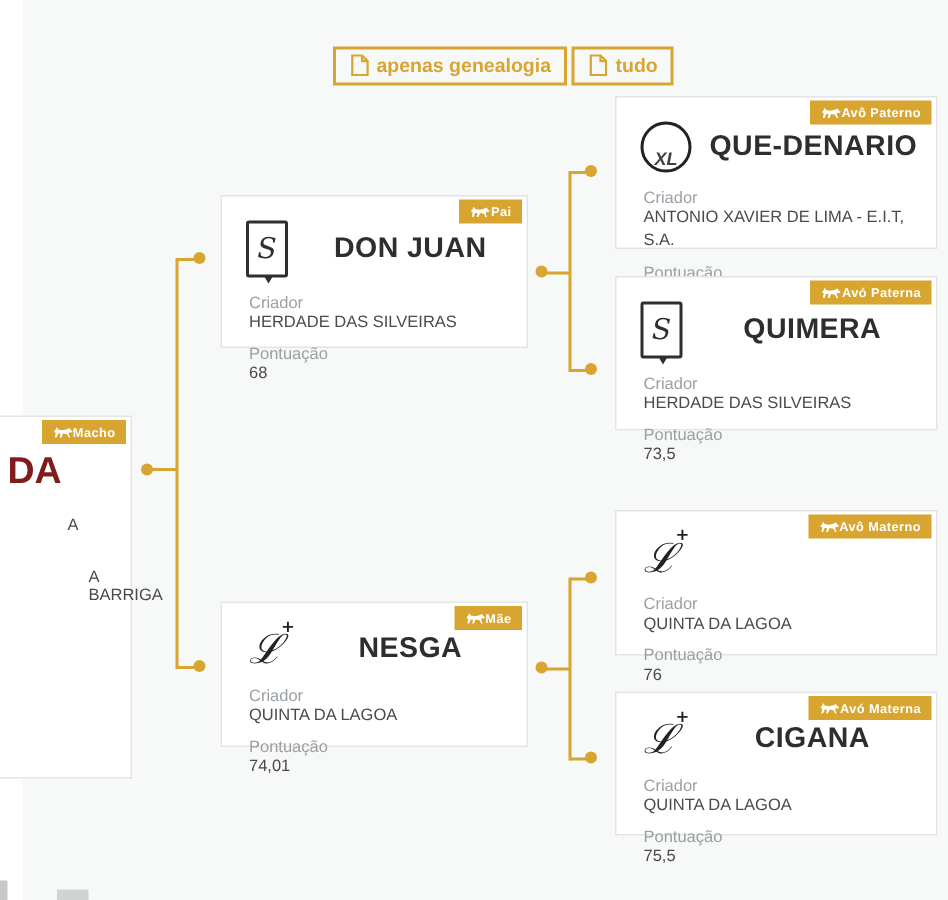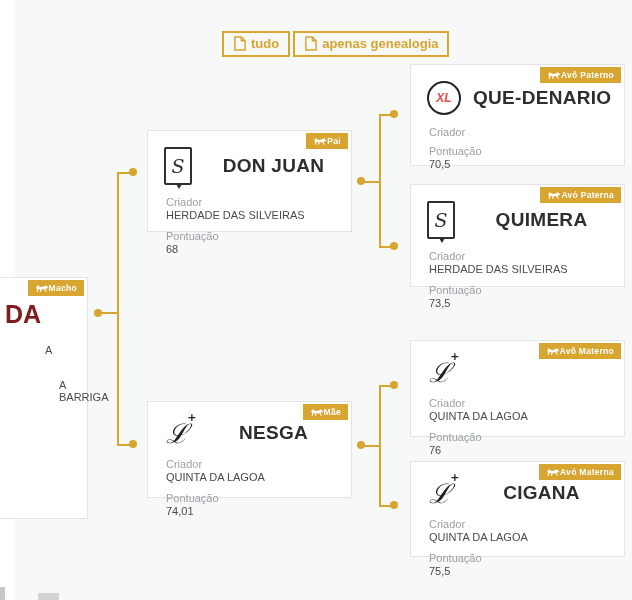--- a/index.html
+++ b/index.html
@@ -33,22 +33,22 @@
   .lbl{width:78px;flex:none;font-size:11px;color:#9aa0a5;}
   .val{font-size:11px;color:#4a4a4a;line-height:1.4;}
 
   
   .brand-rect{position:relative;width:24px;height:34px;border:2px solid #2f2f2f;border-radius:2px;
               display:flex;align-items:center;justify-content:center;
               font-family:"DejaVu Serif", serif;font-size:19px;color:#2f2f2f;}
   .brand-rect::after{content:"";position:absolute;left:50%;bottom:-6px;margin-left:-2px;
               border-left:3px solid transparent;border-right:3px solid transparent;border-top:5px solid #2f2f2f;}
   .brand-circle{width:30px;height:30px;border:2.5px solid #222;border-radius:50%;
-              display:flex;align-items:center;justify-content:center;
-              font-size:12px;font-weight:bold;color:#ef4444;letter-spacing:0;}
+              display:flex;align-items:flex-end;justify-content:center;
+              font-size:12px;font-weight:bold;color:#404040;letter-spacing:0;}
   .brand-script{position:relative;font-family:"DejaVu Serif", serif;font-style:italic;
               font-size:27px;color:#222;line-height:1;padding:2px 4px 0 2px;}
   .brand-script .plus{position:absolute;top:-6px;right:-4px;font-size:11px;font-style:normal;
               font-weight:bold;color:#222;font-family:"DejaVu Sans", sans-serif;}
 
   
   #main-card{left:-60px;top:277px;width:148px;height:242px;}
   #main-card .main-title{position:absolute;left:64px;top:22px;font-size:25px;font-weight:bold;color:#7f1d1d;}
   #main-card .frag1{position:absolute;left:104px;top:66px;font-size:11px;color:#4a4a4a;}
   #main-card .frag2{position:absolute;left:118px;top:101px;font-size:11px;color:#4a4a4a;}
@@ -63,30 +63,30 @@
   <div id="panel"></div>
 
   <div class="toolbar">
     <button class="btn">
       <span>
         <svg width="13" height="15" viewBox="0 0 14 16">
             <path d="M2 1 h7 l4 4 v10 h-11 z" fill="none" stroke="#d8a531" stroke-width="1.6"></path>
             <path d="M9 1 v4 h4" fill="none" stroke="#d8a531" stroke-width="1.6"></path>
           </svg>
       </span>
-      <span>tudo</span>
+      <span>apenas genealogia</span>
     </button>
     <button class="btn">
       <span>
         <svg width="13" height="15" viewBox="0 0 14 16">
             <path d="M2 1 h7 l4 4 v10 h-11 z" fill="none" stroke="#d8a531" stroke-width="1.6"></path>
             <path d="M9 1 v4 h4" fill="none" stroke="#d8a531" stroke-width="1.6"></path>
           </svg>
       </span>
-      <span>apenas genealogia</span>
+      <span>tudo</span>
     </button>
   </div>
 
   <div class="vline" style="left:117px;top:172px;height:274px;"></div>
   <div class="hline" style="left:98px;top:312px;width:20px;"></div>
   <div class="dot" style="left:94px;top:309px;"></div>
   <div class="hline" style="left:118px;top:172px;width:13px;"></div>
   <div class="dot" style="left:129px;top:168px;"></div>
   <div class="hline" style="left:118px;top:444px;width:13px;"></div>
   <div class="dot" style="left:129px;top:440px;"></div>
@@ -160,20 +160,21 @@
     <div class="card-head">
       <span class="brand-zone">
           <span class="brand-circle">
             <i>XL</i>
           </span>
         </span>
       <h3 class="card-title">QUE-DENARIO</h3>
     </div>
     <div class="row">
         <span class="lbl">Criador</span>
+        <span class="val">ANTONIO XAVIER DE LIMA - E.I.T, S.A.</span>
       </div>
     <div class="row">
         <span class="lbl">Pontuação</span>
         <span class="val">70,5</span>
       </div>
   </div>
 
   <div class="card" style="left:410px;top:184px;width:215px;height:103px;">
     <div class="badge">
       <span>

